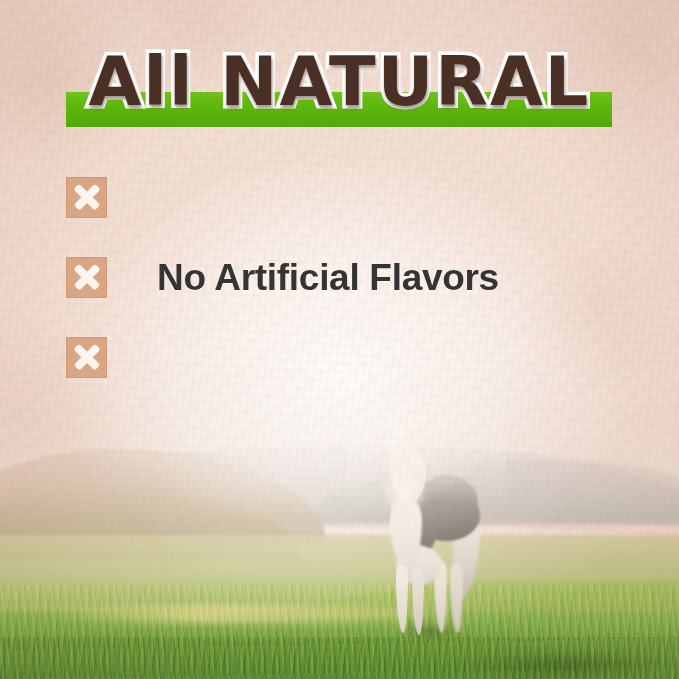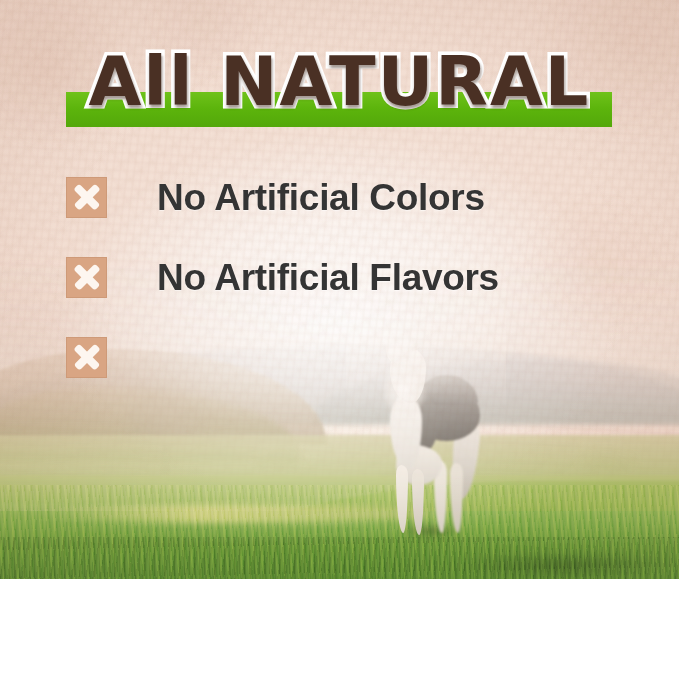--- a/index.html
+++ b/index.html
@@ -1,20 +1,20 @@
 <!DOCTYPE html>
 <html><head>
 <meta charset="utf-8">
 <style>
   html,body{margin:0;padding:0;background:#fff;}
   body{font-family:"Liberation Sans","DejaVu Sans",sans-serif;}
 
   #poster{
     position:relative;
-    width:679px;height:579px;
+    width:679px;height:679px;
     overflow:hidden;
     background:#f3ded3;
     isolation:isolate;
   }
 
   
   .paper-base{
     position:absolute;inset:0;
     background:
       radial-gradient(ellipse 58% 46% at 50% 56%, rgba(255,255,255,.92) 0%, rgba(255,255,255,.55) 38%, rgba(255,255,255,0) 72%),
@@ -345,21 +345,20 @@
 
   <div class="vignette"></div>
 
   <div id="banner"></div>
   <div id="headline">All NATURAL</div>
 
   <div id="claims">
 
     <div class="claim">
       <div class="xbox"></div>
-      <div class="claim-label">No Artificial Colors</div>
     </div>
 
     <div class="claim">
       <div class="xbox"></div>
       <div class="claim-label">No Artificial Flavors</div>
     </div>
 
     <div class="claim">
       <div class="xbox"></div>
     </div>

